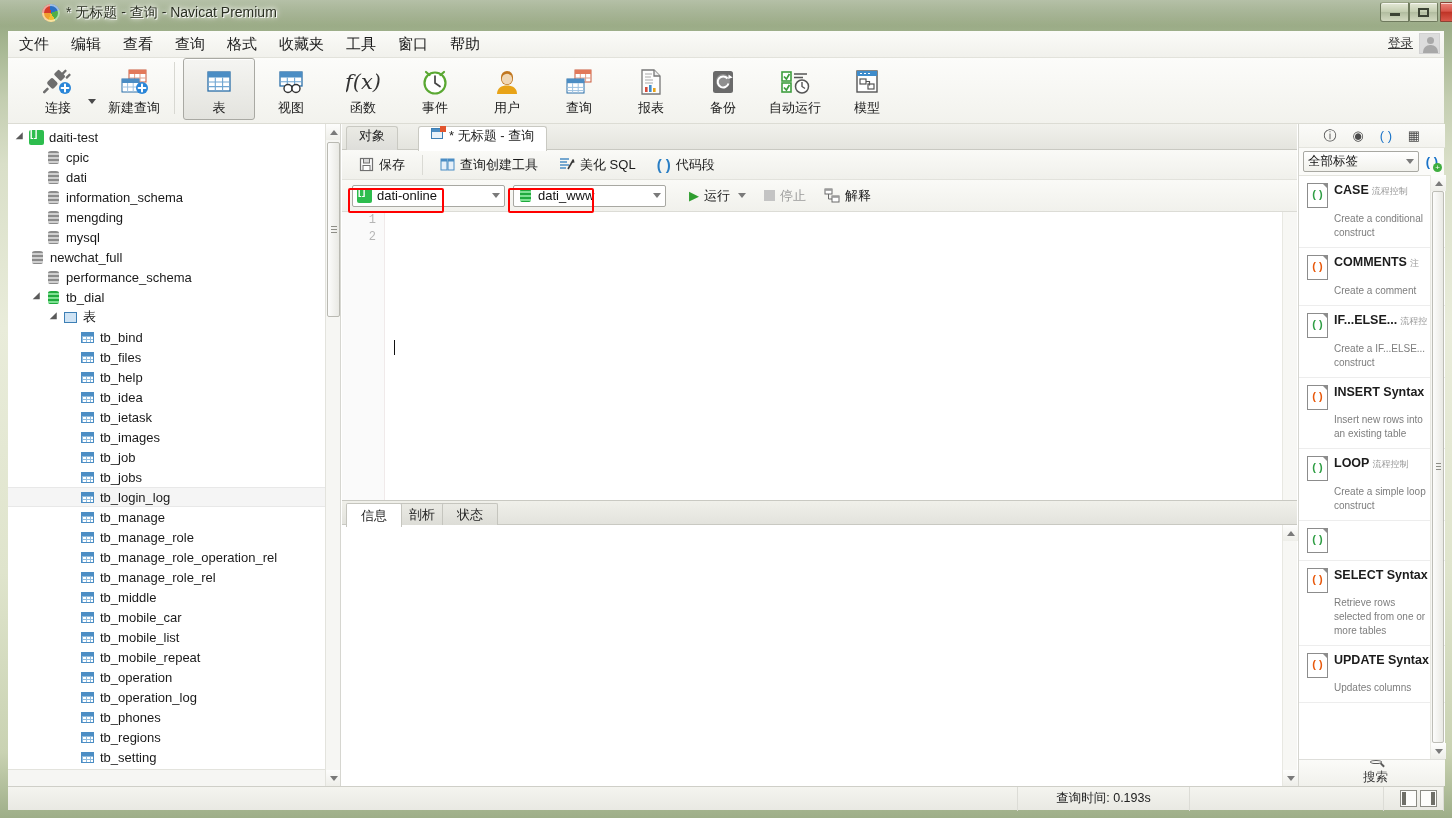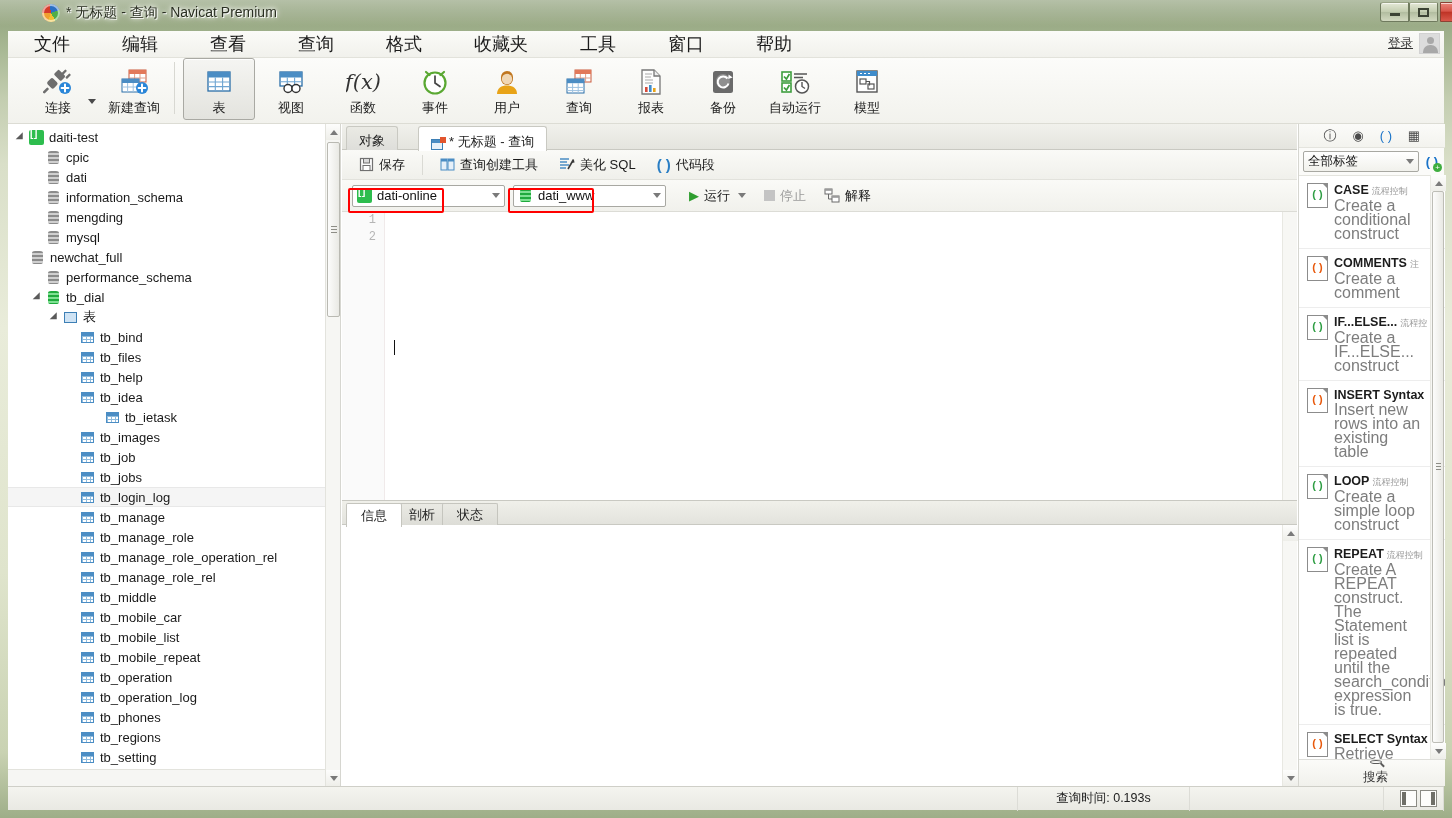--- a/index.html
+++ b/index.html
@@ -62,21 +62,21 @@
         text-shadow:0 1px 1px rgba(0,0,0,.5); }
 
   
   #menubar {
     position:absolute; left:8px; top:31px; width:1436px; height:27px;
     background: linear-gradient(to bottom,#fbfbf8,#f1f1ec);
     display:flex; align-items:center;
     border-bottom:1px solid #e2e2db;
   }
   .menu-item {
-    font-size:18px; color:#1b1b1b; padding:4px 26px; cursor:default;
+    font-size:15px; color:#1b1b1b; padding:4px 11px; cursor:default;
     white-space:nowrap;
   }
   #login-area {
     position:absolute; right:4px; top:2px; display:flex; align-items:center; gap:6px;
   }
   #login-link { font-size:12.5px; color:#333; text-decoration:underline; cursor:pointer; }
   #avatar {
     width:21px; height:21px; background:#dcdcdc; position:relative; overflow:hidden;
     border:1px solid #d2d2d2;
   }
@@ -165,21 +165,21 @@
       background:#f6f6f3;border-top:1px solid #e3e3dd;}
 
   
   #center { position:absolute; left:334px; top:0; width:955px; height:662px; background:#fff; }
   #tabstrip {
     position:absolute; left:0; top:0; width:955px; height:26px;
     background:linear-gradient(to bottom,#f1f1ec,#e4e4de);
     border-bottom:1px solid #c9c9c2;
   }
   .tab {
-    position:absolute; top:2px; height:24px; display:flex; align-items:flex-end; gap:4px;
+    position:absolute; top:2px; height:24px; display:flex; align-items:flex-start; gap:4px;
     padding:0 12px; font-size:13px; color:#222; cursor:default;
     border:1px solid #c9c9c2; border-bottom:none; border-radius:3px 3px 0 0;
     background:linear-gradient(to bottom,#eaeae4,#dededa);
   }
   .tab.active {
     background:#fff; border-color:#c9c9c2; z-index:2; height:25px;
   }
   #tab-obj{left:4px;}
   #tab-query{left:76px;}
   .tab-ic{width:14px;height:13px;position:relative;}
@@ -272,21 +272,21 @@
       border:1px solid #8c8c8c;background:#fff;}
   .snipic:before{content:"";position:absolute;right:-1px;top:-1px;width:6px;height:6px;
       background:#8c8c8c;clip-path:polygon(0 0,100% 100%,100% 0);}
   .snipic .br{position:absolute;left:0;right:0;top:5px;text-align:center;font-size:11px;
       font-weight:bold;line-height:11px;}
   .snipic.g .br{color:#2f9e44;}
   .snipic.o .br{color:#e8590c;}
   .sniptxt{flex:1 1 auto;min-width:0;}
   .snipname{font-size:12.5px;font-weight:bold;color:#1c1c1c;white-space:nowrap;}
   .sniptag{font-size:9px;color:#9a9a9a;font-weight:normal;margin-left:3px;}
-  .snipdesc{font-size:16px;color:#7d7d7d;line-height:14px;margin-top:1px;}
+  .snipdesc{font-size:10px;color:#7d7d7d;line-height:14px;margin-top:14px;}
   #sl-vscroll{position:absolute;right:0;top:51px;width:14px;height:584px;background:#f7f7f4;
       border-left:1px solid #e8e8e2;}
   #sl-thumb{position:absolute;left:1px;top:16px;width:12px;
       background:linear-gradient(to right,#fcfcfb,#e9e9e4);border:1px solid #bdbdb6;border-radius:2px;}
   #sl-thumb:after{content:"";position:absolute;left:3px;top:50%;margin-top:-4px;width:5px;height:8px;
       background:repeating-linear-gradient(to bottom,#8d8d86 0 1px,transparent 1px 3px);}
   #rp-search{position:absolute;left:0;bottom:0;width:146px;height:27px;
       background:linear-gradient(to bottom,#fbfbf9,#f1f1ec);border-top:1px solid #dededa;
       display:flex;align-items:center;gap:5px;padding-left:7px;flex-direction:column;}
   #rp-search .sic{width:12px;height:12px;border:1.5px solid #5a5a5a;border-radius:50%;position:relative;}
@@ -575,21 +575,21 @@
           <div class="tr" style="padding-left: 59px;">
             <span class="tw blank"></span>
             <span class="ti ic-tbl"></span>
             <span>tb_help</span>
           </div>
           <div class="tr" style="padding-left: 59px;">
             <span class="tw blank"></span>
             <span class="ti ic-tbl"></span>
             <span>tb_idea</span>
           </div>
-          <div class="tr" style="padding-left: 84px;">
+          <div class="tr" style="padding-left: 59px;">
             <span class="tw blank"></span>
             <span class="ti ic-tbl"></span>
             <span>tb_ietask</span>
           </div>
           <div class="tr" style="padding-left: 59px;">
             <span class="tw blank"></span>
             <span class="ti ic-tbl"></span>
             <span>tb_images</span>
           </div>
           <div class="tr" style="padding-left: 59px;">
@@ -870,24 +870,20 @@
             </div>
             <div class="sniptxt">
               <div class="snipname"><span>LOOP</span><span class="sniptag">流程控制</span></div>
               <div class="snipdesc">Create a simple loop construct</div>
             </div>
           </div>
           <div class="snip">
             <div class="snipic g">
               <span class="br">( )</span>
             </div>
-            <div class="sniptxt">
-              <div class="snipname"><span>REPEAT</span><span class="sniptag">流程控制</span></div>
-              <div class="snipdesc">Create A REPEAT construct. The Statement list is repeated until the search_condition expression is true.</div>
-            </div>
           </div>
           <div class="snip">
             <div class="snipic o">
               <span class="br">( )</span>
             </div>
             <div class="sniptxt">
               <div class="snipname"><span>SELECT Syntax</span></div>
               <div class="snipdesc">Retrieve rows selected from one or more tables</div>
             </div>
           </div>

